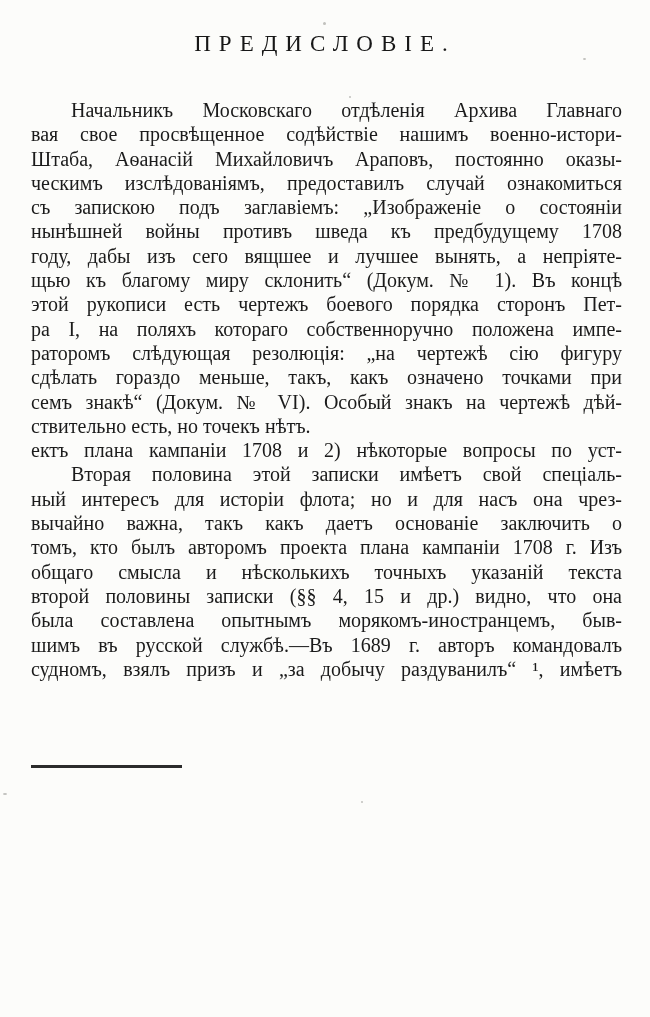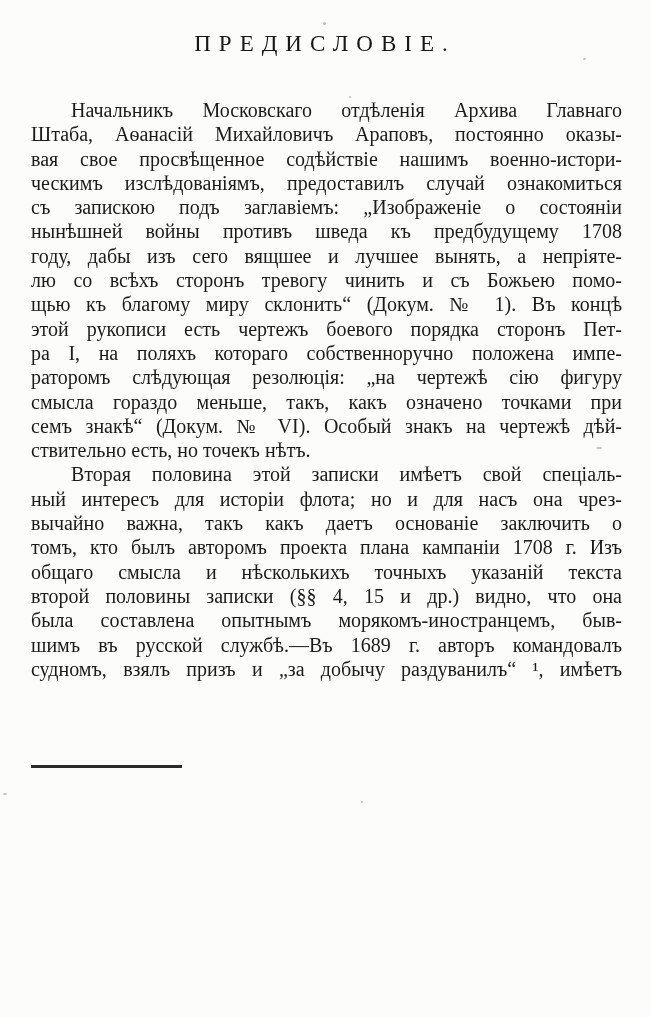--- a/index.html
+++ b/index.html
@@ -76,35 +76,35 @@
 </head>
 <body>
 
 <div class="page">
 
   <h1 class="title">ПРЕДИСЛОВІЕ.</h1>
 
   <div class="body-text">
 
     <div class="line indent">Начальникъ Московскаго отдѣленія Архива Главнаго</div>
+    <div class="line">вая свое просвѣщенное содѣйствіе нашимъ военно-истори-</div>
     <div class="line">Штаба, Аѳанасій Михайловичъ Араповъ, постоянно оказы-</div>
-    <div class="line">вая свое просвѣщенное содѣйствіе нашимъ военно-истори-</div>
     <div class="line">ческимъ изслѣдованіямъ, предоставилъ случай ознакомиться</div>
     <div class="line">съ запискою подъ заглавіемъ: „Изображеніе о состояніи</div>
     <div class="line">нынѣшней войны противъ шведа къ предбудущему 1708</div>
     <div class="line">году, дабы изъ сего вящшее и лучшее вынять, а непріяте-</div>
-    <div class="line">лю со всѣхъ сторонъ тревогу чинить и съ Божьею помо-</div>
     <div class="line">щью къ благому миру склонить“ (Докум. № 1). Въ концѣ</div>
     <div class="line">этой рукописи есть чертежъ боевого порядка сторонъ Пет-</div>
     <div class="line">ра I, на поляхъ котораго собственноручно положена импе-</div>
     <div class="line">раторомъ слѣдующая резолюція: „на чертежѣ сію фигуру</div>
-    <div class="line">смысла гораздо меньше, такъ, какъ означено точками при</div>
+    <div class="line">сдѣлать гораздо меньше, такъ, какъ означено точками при</div>
     <div class="line">семъ знакѣ“ (Докум. № VI). Особый знакъ на чертежѣ дѣй-</div>
     <div class="line endpara">ствительно есть, но точекъ нѣтъ.</div>
 
+    <div class="line">ектъ плана кампаніи 1708 и 2) нѣкоторые вопросы по уст-</div>
 
     <div class="line indent">Вторая половина этой записки имѣетъ свой спеціаль-</div>
     <div class="line">ный интересъ для исторіи флота; но и для насъ она чрез-</div>
     <div class="line">вычайно важна, такъ какъ даетъ основаніе заключить о</div>
     <div class="line">томъ, кто былъ авторомъ проекта плана кампаніи 1708 г. Изъ</div>
     <div class="line">общаго смысла и нѣсколькихъ точныхъ указаній текста</div>
     <div class="line">второй половины записки (§§ 4, 15 и др.) видно, что она</div>
     <div class="line">была составлена опытнымъ морякомъ-иностранцемъ, быв-</div>
     <div class="line">шимъ въ русской службѣ.—Въ 1689 г. авторъ командовалъ</div>
     <div class="line">судномъ, взялъ призъ и „за добычу раздуванилъ“ ¹, имѣетъ</div>

